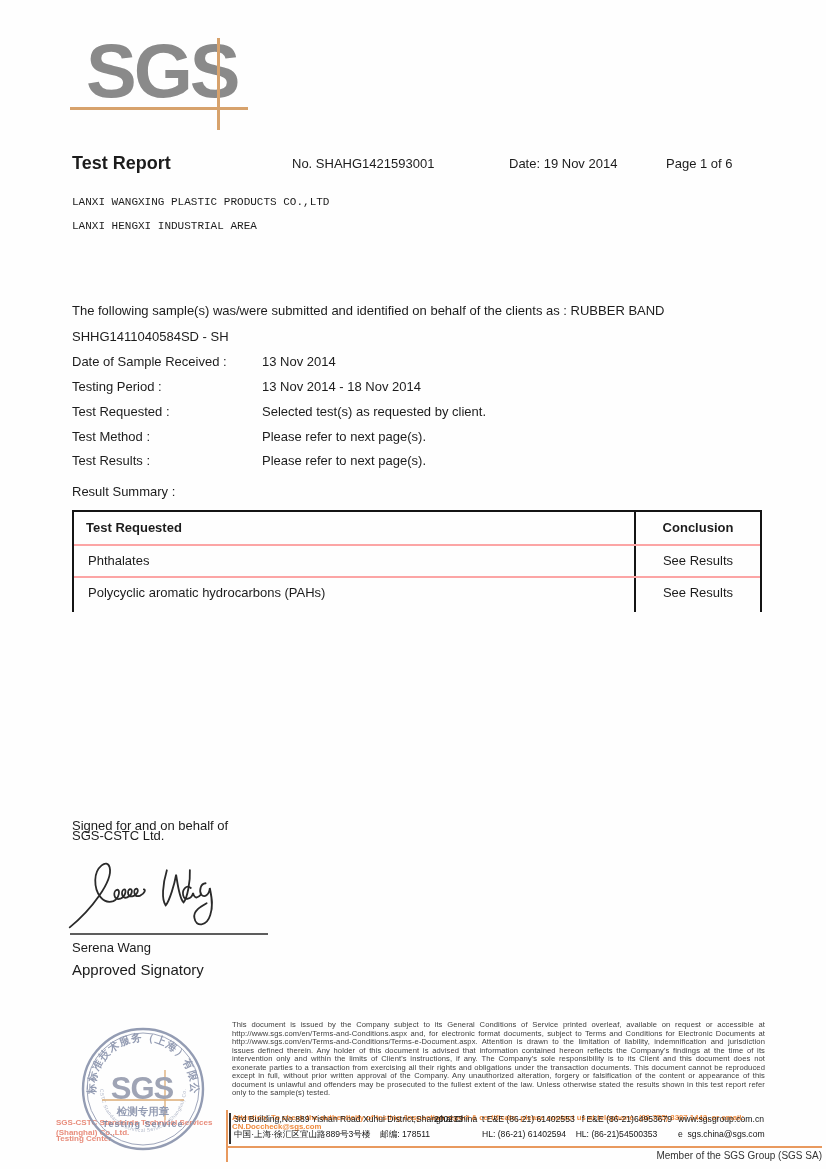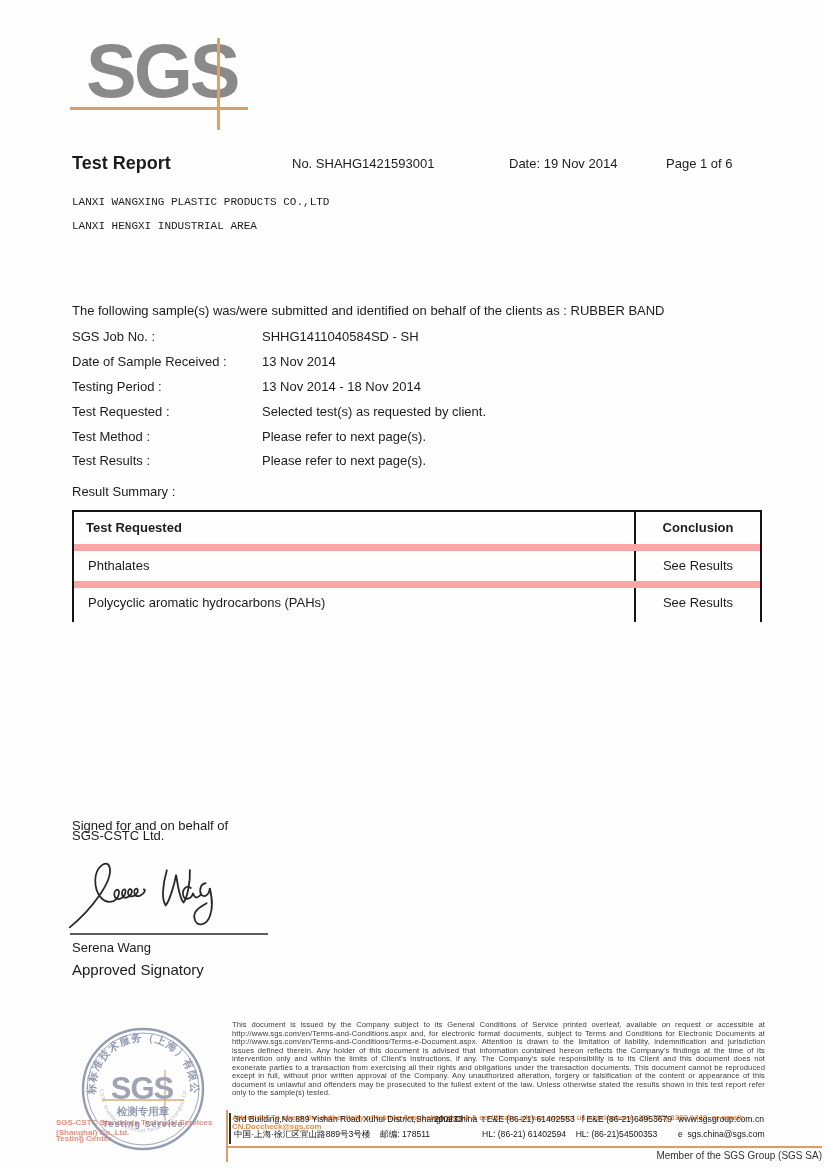--- a/index.html
+++ b/index.html
@@ -30,21 +30,21 @@
   .field-row { height:24.9px; font-size:13px; display:flex; }
   .field-label { width:190px; flex:none; }
   .field-value { flex:1; }
   .summary-heading { position:absolute; left:72px; top:484px; font-size:13px; }
 
   
   .rtable {
     position:absolute; left:72px; top:510px; width:690px;
     border:2px solid #141414; border-bottom:none; font-size:13px;
   }
-  .rrow { display:flex; border-bottom:7px solid #fca5a5; }
+  .rrow { display:flex; border-bottom:2px solid #fca5a5; }
   .rrow:last-child { border-bottom:none; }
   .cell-test {
     flex:1; border-right:2px solid #141414;
     padding:5px 14px 5px 14px; line-height:20px;
   }
   .rrow:last-child .cell-test { padding-bottom:9px; }
   .cell-conc { width:124px; flex:none; text-align:center; padding:5px 4px; line-height:20px; }
   .rhead .cell-test { font-weight:bold; padding:6px 12px; }
   .rhead .cell-conc { font-weight:bold; padding:6px 4px; }
   .prewrap { white-space:pre-wrap; }
@@ -96,21 +96,20 @@
   <div class="hdr-item" style="left:509px">Date: 19 Nov 2014</div>
   <div class="hdr-item" style="left:666px">Page 1 of 6</div>
 
   <div class="client-line" style="top:196px">LANXI WANGXING PLASTIC PRODUCTS CO.,LTD</div>
   <div class="client-line" style="top:220px">LANXI HENGXI INDUSTRIAL AREA</div>
 
   <div class="sample-line">The following sample(s) was/were submitted and identified on behalf of the clients as : RUBBER BAND</div>
 
   <div class="fields">
     <div class="field-row">
-      <span class="field-label">SGS Job No. :</span>
       <span class="field-value">SHHG1411040584SD - SH</span>
     </div>
     <div class="field-row">
       <span class="field-label">Date of Sample Received :</span>
       <span class="field-value">13 Nov 2014</span>
     </div>
     <div class="field-row">
       <span class="field-label">Testing Period :</span>
       <span class="field-value">13 Nov 2014 - 18 Nov 2014</span>
     </div>

